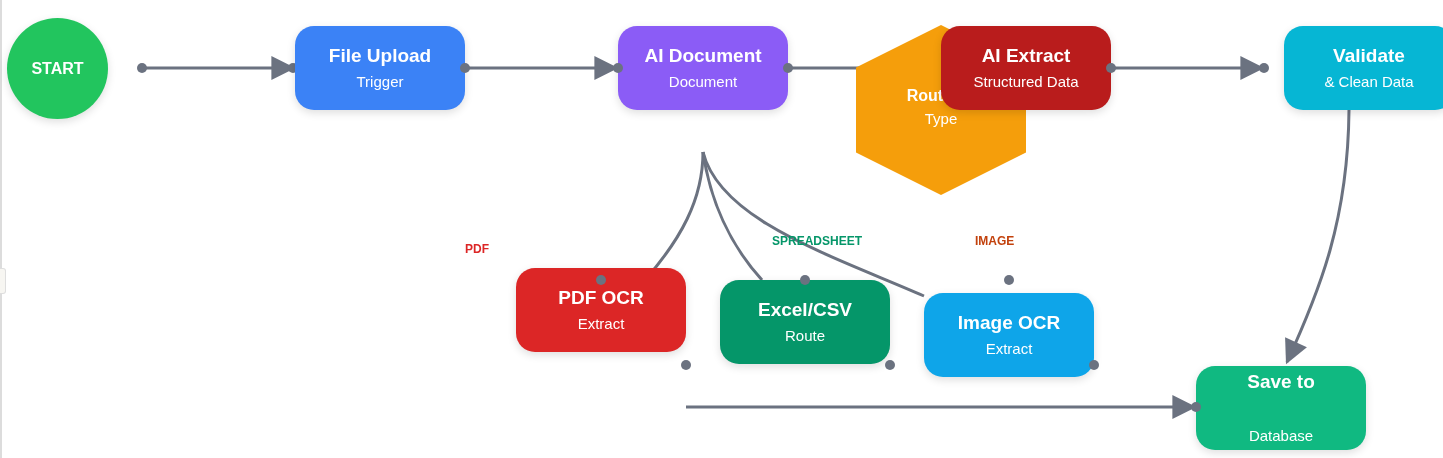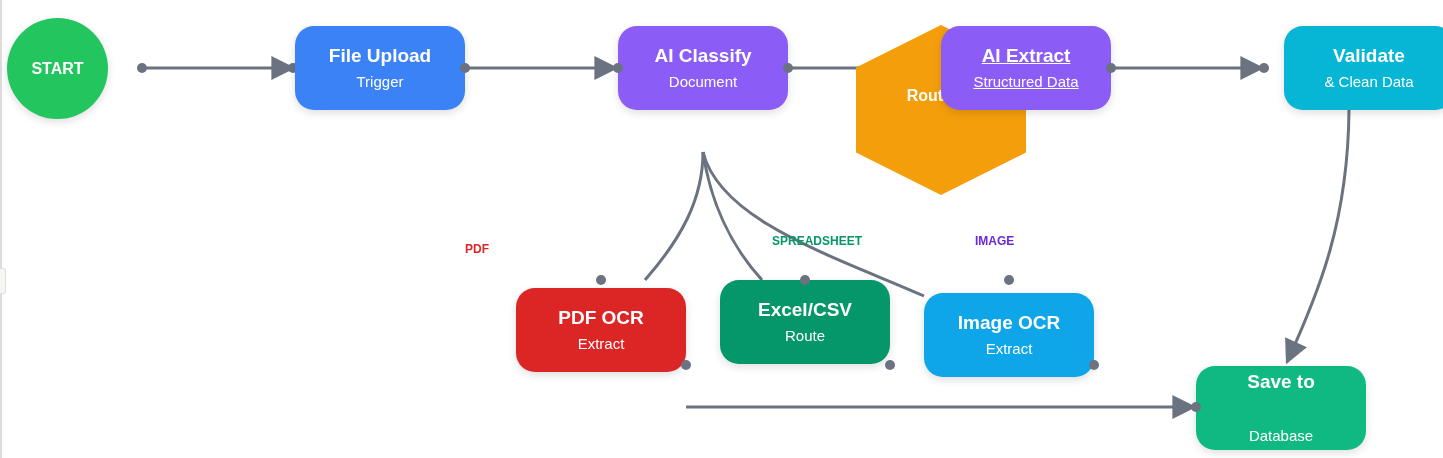--- a/index.html
+++ b/index.html
@@ -64,39 +64,40 @@
 <div class="start" style="background:#22c55e;">
   <span>START</span>
 </div>
 
 <div class="node" style="left:295px;top:26px;background:#3b82f6;">
   <div class="title">File Upload</div>
   <div class="sub">Trigger</div>
 </div>
 
 <div class="node" style="left:618px;top:26px;background:#8b5cf6;">
-  <div class="title">AI Classify</div>
+  <div class="title">AI Document</div>
   <div class="sub">Document</div>
 </div>
 
 <div class="hex" style="background:#f59e0b;">
   <div class="title">Route by</div>
+  <div class="sub">Type</div>
 </div>
 
-<div class="node" style="left:941px;top:26px;background:#8b5cf6;text-decoration:underline;">
+<div class="node" style="left:941px;top:26px;background:#b91c1c;">
   <div class="title">AI Extract</div>
   <div class="sub">Structured Data</div>
 </div>
 
 <div class="node" style="left:1284px;top:26px;background:#06b6d4;">
   <div class="title">Validate</div>
   <div class="sub">&amp; Clean Data</div>
 </div>
 
-<div class="node" style="left:516px;top:288px;background:#dc2626;">
+<div class="node" style="left:516px;top:268px;background:#dc2626;">
   <div class="title">PDF OCR</div>
   <div class="sub">Extract</div>
 </div>
 
 <div class="node" style="left:720px;top:280px;background:#059669;">
   <div class="title">Excel/CSV</div>
   <div class="sub">Route</div>
 </div>
 
 <div class="node" style="left:924px;top:280px;background:#0ea5e9;margin-top:13px;">
@@ -117,13 +118,13 @@
 <div class="dot" style="left:596px;top:275px;"></div>
 <div class="dot" style="left:800px;top:275px;"></div>
 <div class="dot" style="left:1004px;top:275px;"></div>
 <div class="dot" style="left:681px;top:360px;"></div>
 <div class="dot" style="left:885px;top:360px;"></div>
 <div class="dot" style="left:1089px;top:360px;"></div>
 <div class="dot" style="left:1191px;top:402px;"></div>
 
 <div class="edge-label" style="left:465px;top:234px;color:#dc2626;margin-top:8px;">PDF</div>
 <div class="edge-label" style="left:772px;top:234px;color:#059669;">SPREADSHEET</div>
-<div class="edge-label" style="left:975px;top:234px;color:#6d28d9;">IMAGE</div>
+<div class="edge-label" style="left:975px;top:234px;color:#c2410c;">IMAGE</div>
 
 </body></html>

